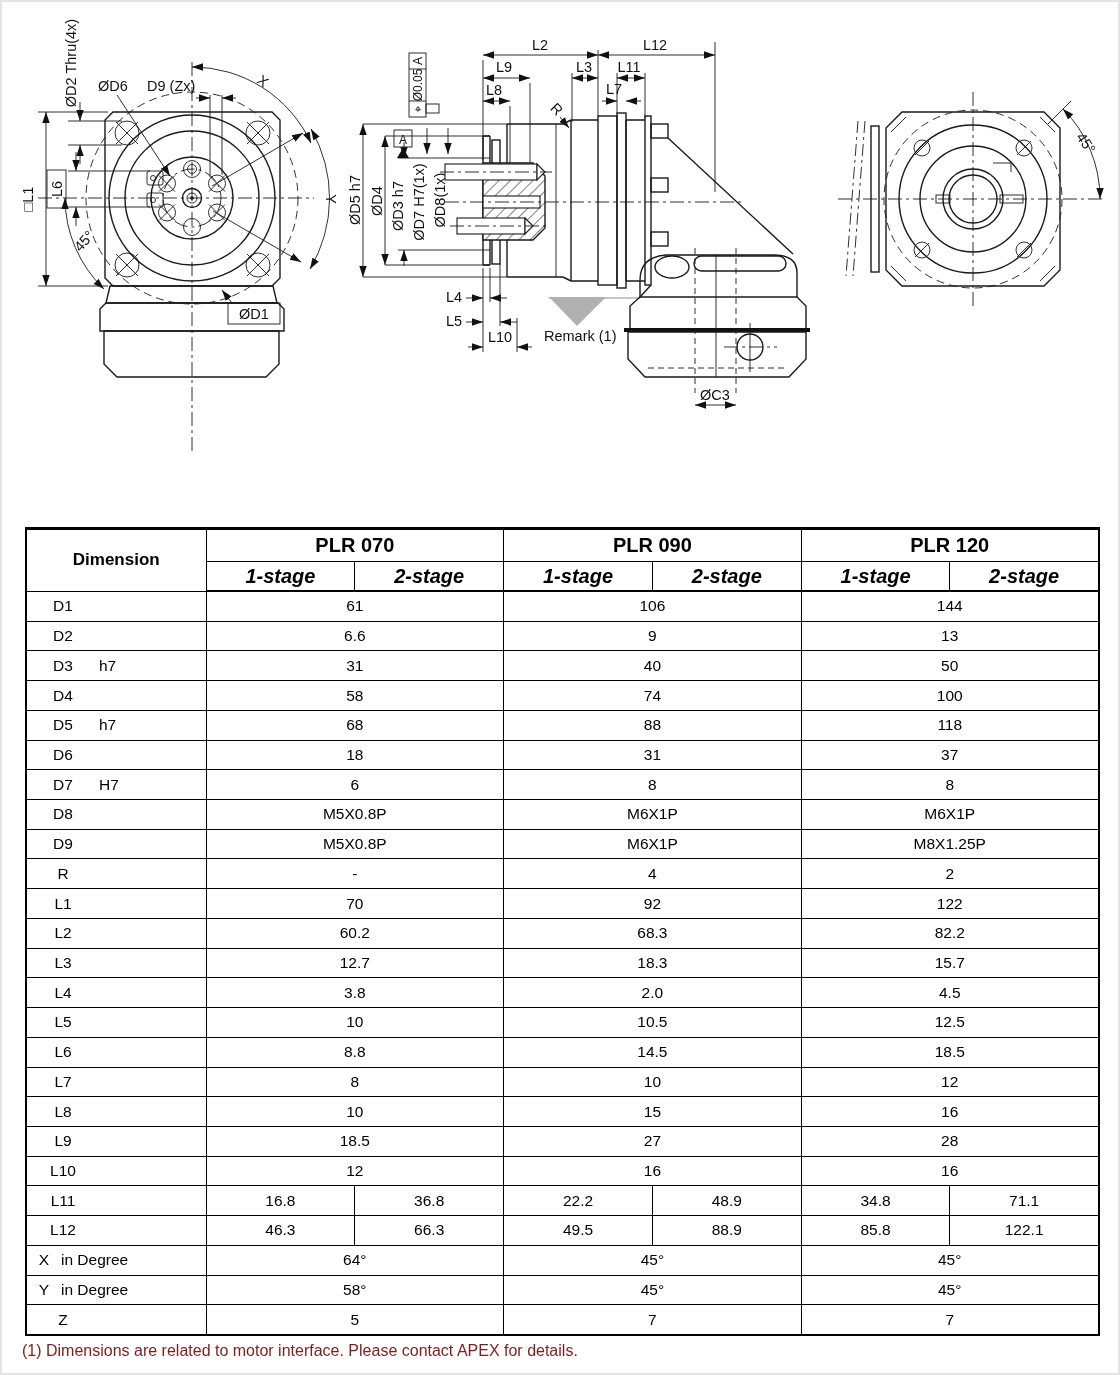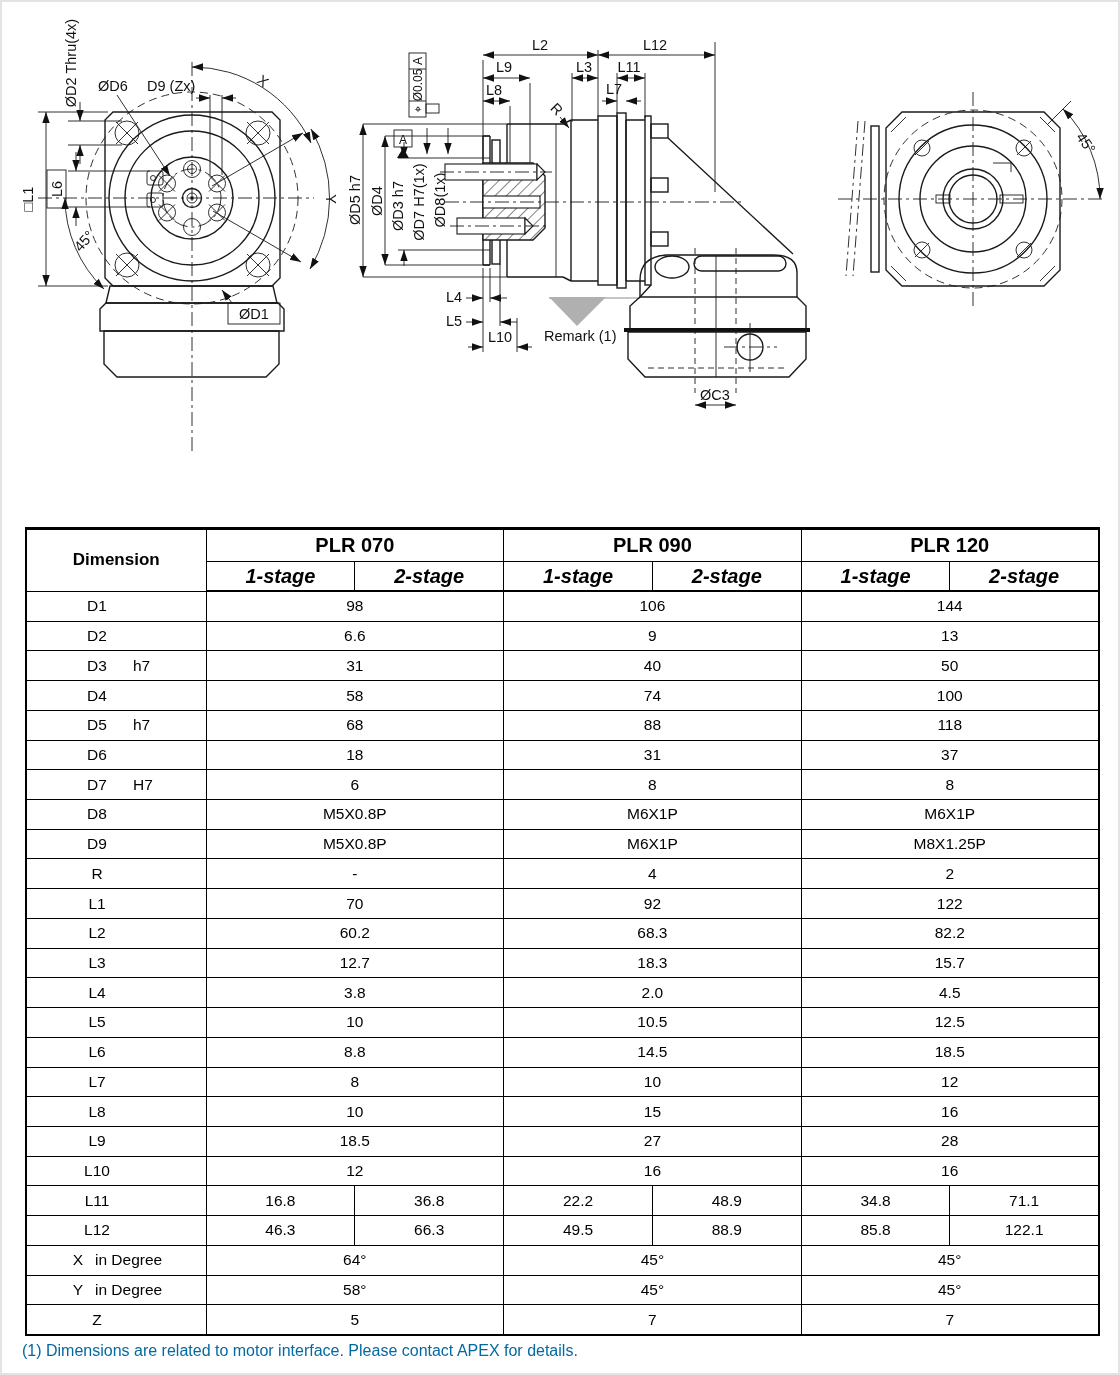--- a/index.html
+++ b/index.html
@@ -20,25 +20,25 @@
   
   .spec{position:absolute;left:25px;top:527px;width:1073px;border-collapse:collapse;
         table-layout:fixed;border:2.5px solid #000;border-top-width:3.5px;}
   .spec th,.spec td{border:1.3px solid #000;padding:0;}
   .spec thead th{font-weight:bold;font-size:20px;background:#fff;}
   .spec thead tr.r1 th{height:31px;}
   .spec thead tr.r2 th{height:28px;font-size:20px;border-bottom:2.5px solid #000;font-style:italic;}
   .spec thead th.dimh{font-size:17px;}
   .spec tbody td{height:28.72px;font-size:15.5px;text-align:center;vertical-align:middle;}
   .cdim{text-align:left;}
-  .dimw{display:flex;padding-left:34px;}
+  .dimw{display:flex;}
   .dimw .dn{display:inline-block;width:72px;text-align:center;}
   .dimw .dt{flex:1;text-align:left;}
   .tight .dn{width:34px;}
-  .footnote{position:absolute;left:22px;top:1342px;font-size:16px;color:#0369a1;}
+  .footnote{position:absolute;left:22px;top:1342px;font-size:16px;color:#7f1d1d;}
 </style>
 </head>
 <body>
 
 <div class="page">
 
 <svg width="1120" height="543" viewBox="0 0 1120 543">
   <defs>
     <marker id="ae" markerWidth="12" markerHeight="9" refX="11" refY="4.5" orient="auto" markerUnits="userSpaceOnUse">
       <path d="M0,0.8 L11,4.5 L0,8.2 Z" fill="#111"></path>
@@ -316,21 +316,21 @@
     </tr>
   </thead>
   <tbody>
         <tr>
           <td class="cdim">
             <div class="dimw">
               <span class="dn">D1</span>
               <span class="dt"></span>
             </div>
           </td>
-          <td class="cval" colspan="2">98</td>
+          <td class="cval" colspan="2">61</td>
           <td class="cval" colspan="2">106</td>
           <td class="cval" colspan="2">144</td>
         </tr>
         <tr>
           <td class="cdim">
             <div class="dimw">
               <span class="dn">D2</span>
               <span class="dt"></span>
             </div>
           </td>

